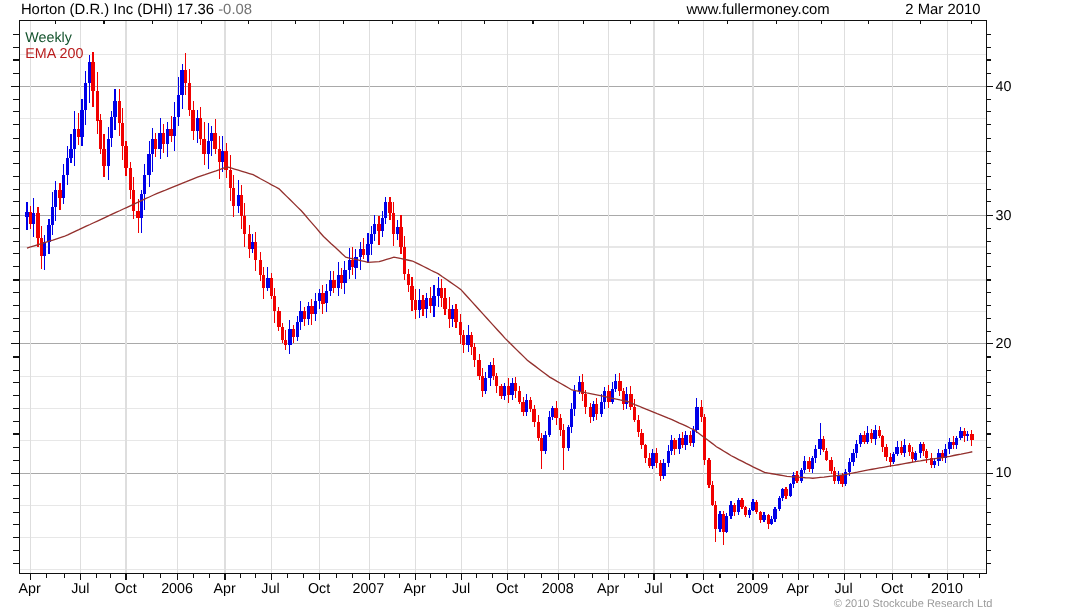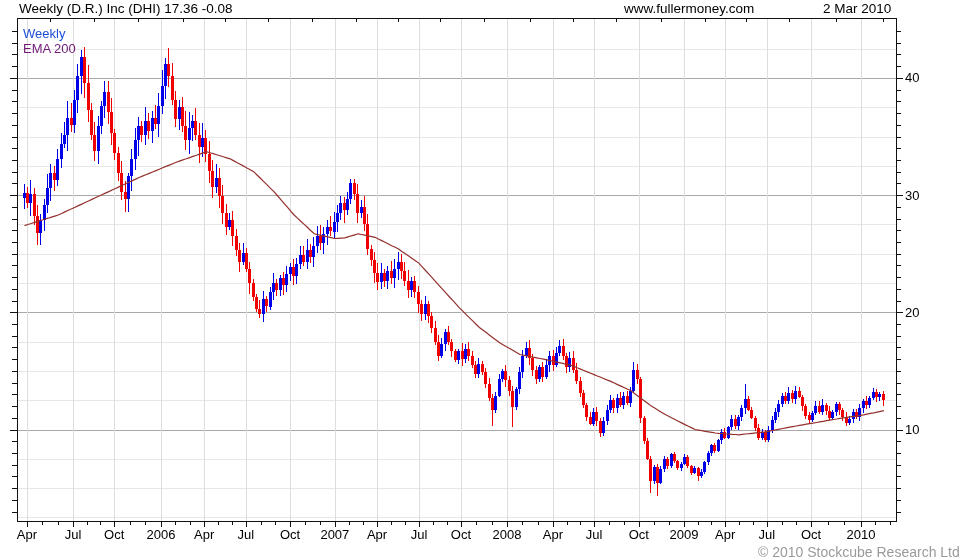--- a/index.html
+++ b/index.html
@@ -1,24 +1,24 @@
 <!DOCTYPE html>
 <html><head>
 <meta charset="utf-8">
 <style>
   html,body{margin:0;padding:0;background:#ffffff;}
   body{width:980px;height:560px;position:relative;font-family:"Liberation Sans",sans-serif;overflow:hidden;}
   .hdr{position:absolute;top:1px;font-size:13.5px;color:#000;white-space:nowrap;}
   #title{left:19px;}
   #site{left:624px;}
   #date{left:823px;}
-  .chg{color:#000000;}
-  #legend-weekly{position:absolute;left:23px;top:26px;font-size:13px;color:#1d4ed8;}
-  #legend-ema{position:absolute;left:23px;top:41px;font-size:13px;color:#701a75;}
-  #copyright{position:absolute;left:758px;top:544px;font-size:14px;color:#9a9a9a;}
+  .chg{color:#737373;}
+  #legend-weekly{position:absolute;left:23px;top:26px;font-size:13px;color:#14532d;}
+  #legend-ema{position:absolute;left:23px;top:41px;font-size:13px;color:#b91c1c;}
+  #copyright{position:absolute;left:758px;top:544px;font-size:10px;color:#9a9a9a;}
   svg{position:absolute;left:0;top:0;}
 </style>
 </head>
 <body>
 
 <svg id="chart" width="980" height="560" viewBox="0 0 980 560">
     <line x1="17" y1="517.5" x2="896" y2="517.5" stroke="#e7e7e7" stroke-width="1" shape-rendering="crispEdges"></line>
     <line x1="17" y1="488.5" x2="896" y2="488.5" stroke="#e7e7e7" stroke-width="1" shape-rendering="crispEdges"></line>
     <line x1="17" y1="459.5" x2="896" y2="459.5" stroke="#e7e7e7" stroke-width="1" shape-rendering="crispEdges"></line>
     <line x1="17" y1="430.5" x2="896" y2="430.5" stroke="#a9a9a9" stroke-width="1" shape-rendering="crispEdges"></line>
@@ -755,21 +755,21 @@
       <rect x="875" y="392.0" width="3" height="4.7" fill="#f00000" shape-rendering="crispEdges"></rect>
       <rect x="879" y="391.6" width="1" height="9.1" fill="#0000e8" shape-rendering="crispEdges"></rect>
       <rect x="878" y="394.3" width="3" height="2.3" fill="#0000e8" shape-rendering="crispEdges"></rect>
       <rect x="883" y="391.2" width="1" height="14.5" fill="#f00000" shape-rendering="crispEdges"></rect>
       <rect x="882" y="394.3" width="3" height="6.1" fill="#f00000" shape-rendering="crispEdges"></rect>
     </g>
     <polyline points="24.5,225.6 27.9,224.5 31.2,223.5 34.6,222.4 38.0,221.4 41.4,220.3 44.7,219.2 48.1,218.2 51.5,217.1 54.8,216.1 58.2,215.0 61.6,213.5 64.9,211.9 68.3,210.3 71.7,208.8 75.1,207.2 78.4,205.6 81.8,204.1 85.2,202.5 88.5,201.0 91.9,199.4 95.3,197.8 98.6,196.3 102.0,194.7 105.4,193.1 108.8,191.6 112.1,190.0 115.5,188.5 118.9,186.9 122.2,185.3 125.6,183.8 129.0,182.2 132.3,180.6 135.7,179.1 139.1,177.5 142.4,176.1 145.8,174.7 149.2,173.4 152.6,172.0 155.9,170.6 159.3,169.2 162.7,167.8 166.0,166.4 169.4,165.1 172.8,163.7 176.2,162.3 179.5,161.1 182.9,159.9 186.3,158.8 189.6,157.6 193.0,156.4 196.4,155.3 199.7,154.1 203.1,152.9 206.5,151.7 209.8,152.7 213.2,153.7 216.6,154.7 220.0,155.8 223.3,156.8 226.7,157.8 230.1,158.8 233.4,160.6 236.8,162.5 240.2,164.3 243.6,166.1 246.9,168.0 250.3,169.8 253.7,171.7 257.0,175.0 260.4,178.3 263.8,181.6 267.1,184.9 270.5,188.3 273.9,191.6 277.3,195.5 280.6,199.4 284.0,203.3 287.4,207.2 290.7,211.1 294.1,215.0 297.5,218.1 300.8,221.3 304.2,224.4 307.6,227.5 310.9,230.7 314.3,233.8 317.7,234.6 321.1,235.3 324.4,236.1 327.8,236.9 331.2,237.7 334.5,238.5 337.9,238.3 341.3,238.1 344.7,237.9 348.0,236.9 351.4,235.8 354.8,234.8 358.1,233.8 361.5,234.5 364.9,235.2 368.2,235.9 371.6,236.6 375.0,237.3 378.4,239.0 381.7,240.6 385.1,242.3 388.5,244.0 391.8,245.7 395.2,247.3 398.6,249.0 401.9,251.4 405.3,253.7 408.7,256.0 412.1,258.4 415.4,260.7 418.8,263.1 422.2,266.8 425.5,270.5 428.9,274.2 432.3,277.9 435.6,281.6 439.0,285.3 442.4,289.1 445.8,292.8 449.1,296.5 452.5,300.2 455.9,303.9 459.2,307.6 462.6,310.9 466.0,314.3 469.3,317.6 472.7,320.9 476.1,324.2 479.4,327.5 482.8,330.1 486.2,332.6 489.6,335.2 492.9,337.7 496.3,340.2 499.7,342.8 503.0,344.7 506.4,346.7 509.8,348.6 513.2,350.6 516.5,352.5 519.9,354.5 523.3,355.2 526.6,355.8 530.0,356.5 533.4,357.2 536.7,357.8 540.1,358.5 543.5,359.2 546.9,359.9 550.2,360.6 553.6,361.4 557.0,362.1 560.3,362.8 563.7,363.6 567.1,364.3 570.4,365.0 573.8,366.4 577.2,367.8 580.6,369.1 583.9,370.5 587.3,371.9 590.7,373.2 594.0,374.6 597.4,376.0 600.8,377.3 604.1,378.7 607.5,380.1 610.9,381.4 614.3,383.0 617.6,384.6 621.0,386.1 624.4,387.7 627.7,389.3 631.1,390.8 634.5,393.4 637.8,395.9 641.2,398.4 644.6,401.0 648.0,403.5 651.3,406.1 654.7,408.1 658.1,410.2 661.4,412.2 664.8,414.3 668.2,416.0 671.5,417.8 674.9,419.5 678.3,421.3 681.6,422.9 685.0,424.6 688.4,426.2 691.8,427.9 695.1,429.5 698.5,430.1 701.9,430.7 705.2,431.3 708.6,431.8 712.0,432.4 715.4,433.0 718.7,433.3 722.1,433.5 725.5,433.8 728.8,434.0 732.2,434.3 735.6,434.5 738.9,434.8 742.3,434.4 745.7,434.0 749.1,433.7 752.4,433.3 755.8,432.9 759.2,432.6 762.5,432.2 765.9,431.8 769.3,431.2 772.6,430.5 776.0,429.8 779.4,429.2 782.8,428.5 786.1,427.8 789.5,427.2 792.9,426.6 796.2,426.0 799.6,425.4 803.0,424.8 806.3,424.2 809.7,423.6 813.1,423.1 816.5,422.5 819.8,421.9 823.2,421.3 826.6,420.7 829.9,420.1 833.3,419.5 836.7,419.0 840.0,418.4 843.4,417.9 846.8,417.4 850.1,416.9 853.5,416.4 856.9,415.9 860.3,415.4 863.6,414.8 867.0,414.1 870.4,413.4 873.7,412.8 877.1,412.1 880.5,411.4 883.9,410.7" fill="none" stroke="#93302d" stroke-width="1.2"></polyline>
   </svg>
 
 <div class="hdr" id="title">
-  <span>Weekly (D.R.) Inc (DHI)</span>&nbsp;<span>17.36</span>&nbsp;<span class="chg">-0.08</span>
+  <span>Horton (D.R.) Inc (DHI)</span>&nbsp;<span>17.36</span>&nbsp;<span class="chg">-0.08</span>
 </div>
 <div class="hdr" id="site">www.fullermoney.com</div>
 <div class="hdr" id="date">2 Mar 2010</div>
 
 <div id="legend-weekly">Weekly</div>
 <div id="legend-ema">EMA 200</div>
 
 <div id="copyright">© 2010 Stockcube Research Ltd</div>
 
 </body></html>

